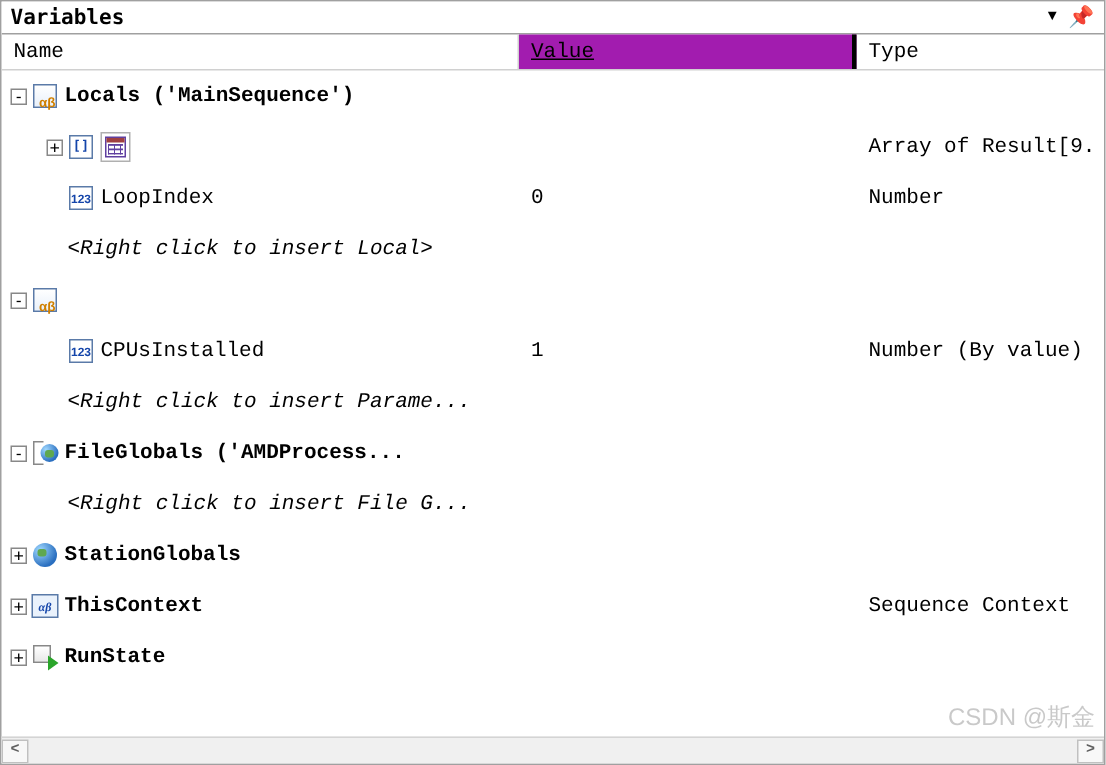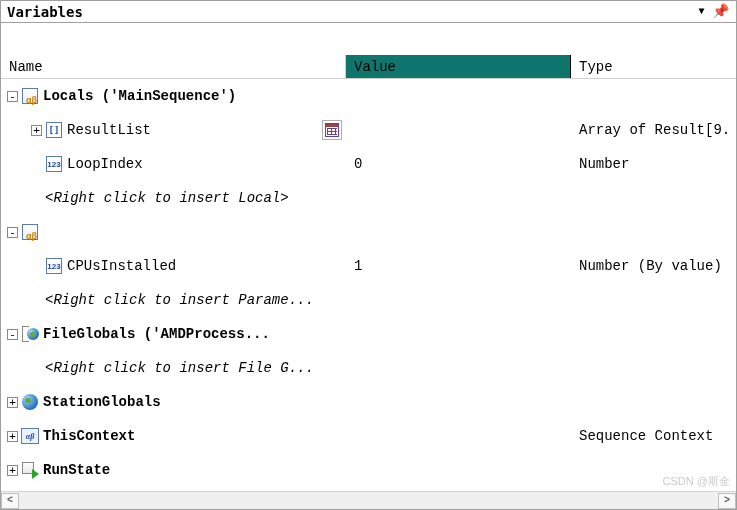--- a/index.html
+++ b/index.html
@@ -28,24 +28,23 @@
 .panel-controls { display: flex; gap: 8px; align-items: center; }
 .dropdown-arrow { font-size: 10px; cursor: pointer; }
 .pin-icon { font-size: 14px; cursor: pointer; }
 
 .columns-header {
   display: flex;
   border-bottom: 1px solid #d0d0d0;
   height: 24px;
   align-items: center;
   font-weight: normal;
-  margin-top: 32px;
 }
 .col-name { width: 345px; padding-left: 8px; border-right: 1px solid #d0d0d0; height: 100%; display: flex; align-items: center; }
-.col-value { width: 225px; padding-left: 8px; border-right: 1px solid #000000; height: 100%; display: flex; align-items: center; background: #0f766e; }
+.col-value { width: 225px; padding-left: 8px; border-right: 3px solid #000000; height: 100%; display: flex; align-items: center; background: #a21caf; text-decoration: underline; }
 .col-type { flex: 1; padding-left: 8px; height: 100%; display: flex; align-items: center; }
 
 .tree-area {
   flex: 1;
   overflow: hidden;
   position: relative;
 }
 .tree-rows { }
 .row {
   display: flex;
@@ -160,21 +159,21 @@
   display: flex; align-items: center; justify-content: center;
   font-size: 10px; color: #606060;
   cursor: pointer;
 }
 .scroll-track { flex: 1; }
 
 .watermark {
   position: absolute;
   right: 6px;
   bottom: 2px;
-  font-size: 11px;
+  font-size: 16px;
   color: rgba(120,120,120,0.4);
   font-weight: normal;
   font-family: Arial, sans-serif;
   pointer-events: none;
 }
 </style>
 </head>
 <body>
 
 <div class="panel-header">
@@ -207,21 +206,20 @@
       <div class="c-type"></div>
     </div>
 
     <div class="row">
       <div class="c-name">
         <span class="ind" style="width:30px"></span>
         <span class="expander">+</span>
         <span class="icon">
             <span class="ic-array">[]</span>
           </span>
-        <span style="font-weight:normal;flex:1">ResultList</span>
         <span class="cal-icon">
             <span class="cal-inner"></span>
           </span>
       </div>
       <div class="c-value"></div>
       <div class="c-type">Array of Result[9.</div>
     </div>
 
     <div class="row">
       <div class="c-name">

